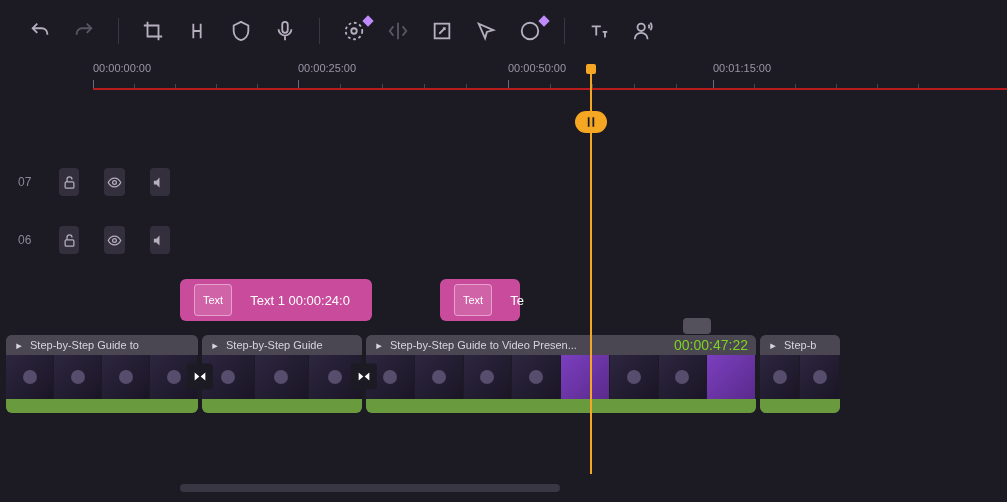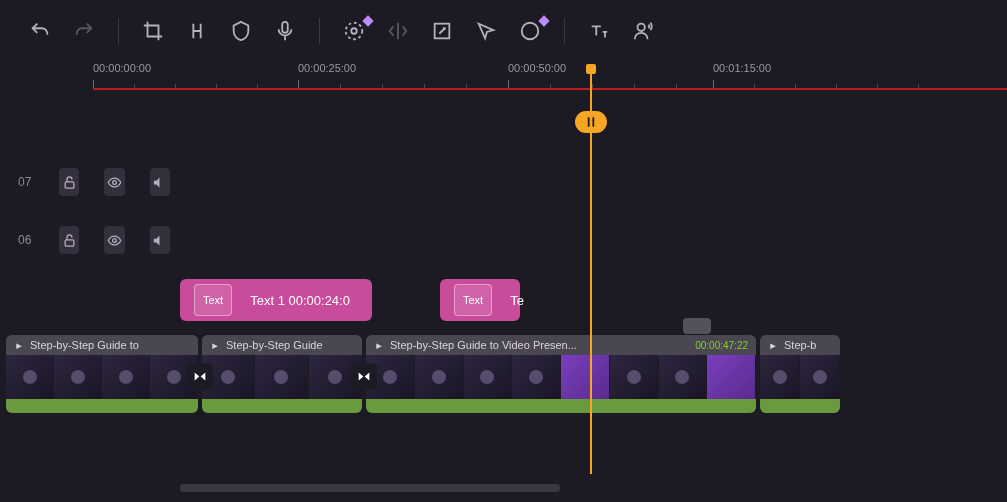--- a/index.html
+++ b/index.html
@@ -237,21 +237,21 @@
   .clip-video .vhead {
     height: 20px;
     background: #4a4752;
     display: flex;
     align-items: center;
     padding: 0 8px;
     gap: 6px;
     font-size: 11px;
     color: #d8d4df;
   }
-  .clip-video .vhead .dur { margin-left: auto; color: #7ed321; font-size: 10px; }
+  .clip-video .vhead .dur { margin-left: auto; color: #7ed321; font-size: 14px; }
   .clip-video .vhead .play {
     width: 10px; height: 10px; display:flex; align-items:center; justify-content:center;
   }
   .clip-video .thumbs {
     height: 44px;
     display: flex;
   }
   .clip-video .thumb {
     flex: 1;
     background: linear-gradient(135deg, #2d2640 0%, #1a1525 100%);

